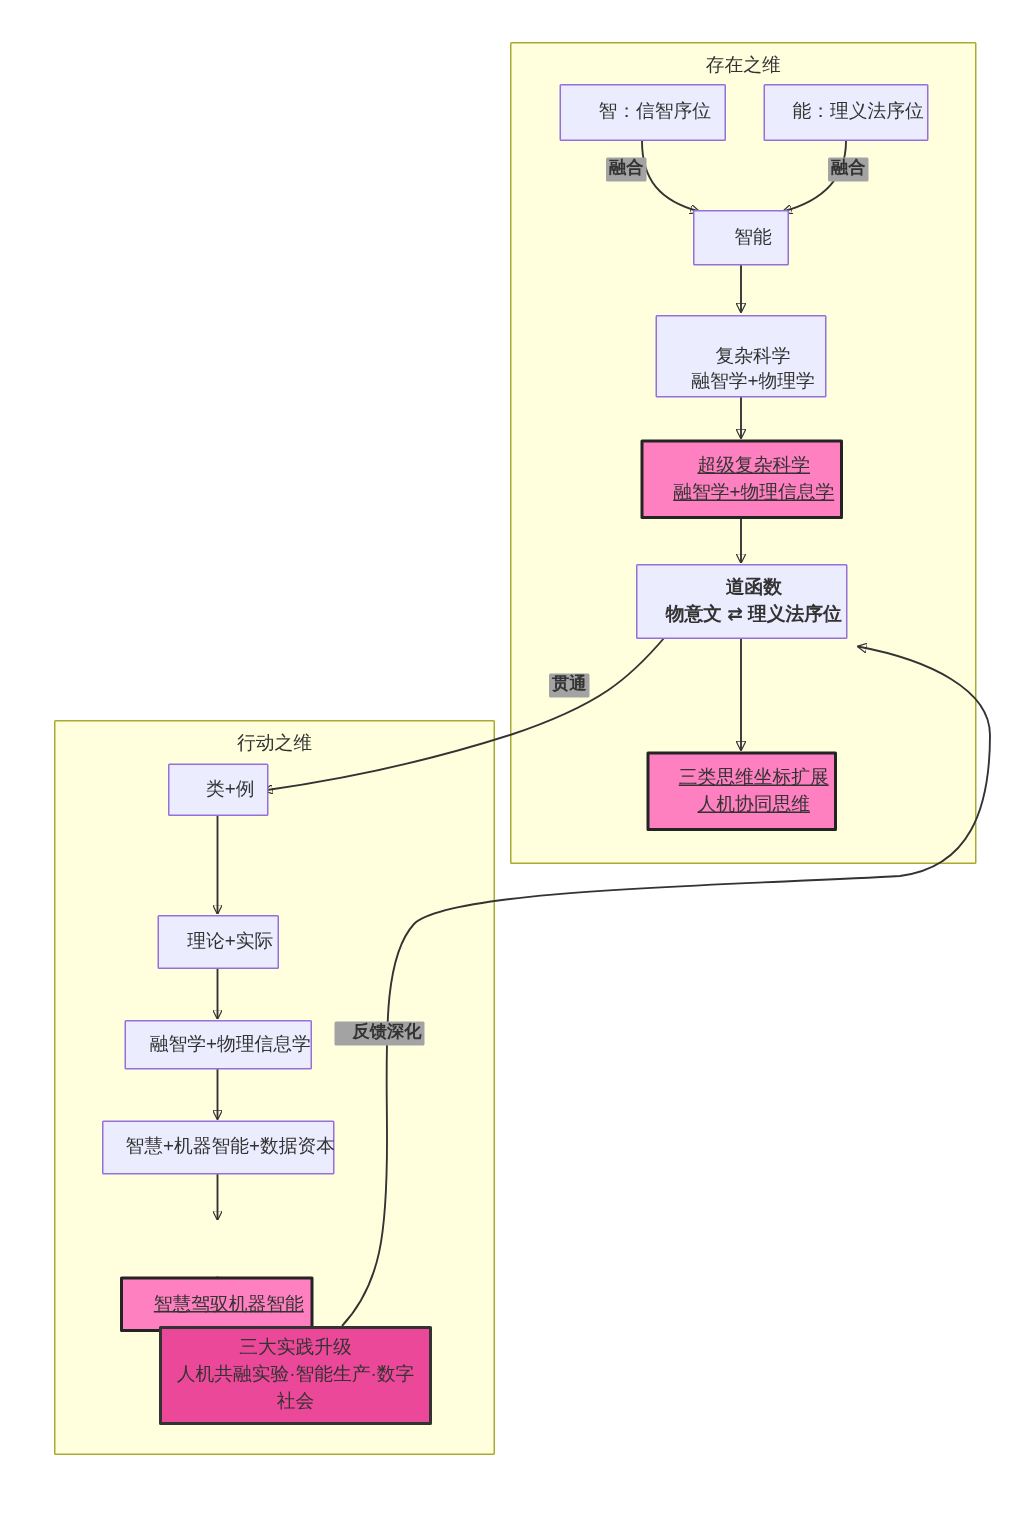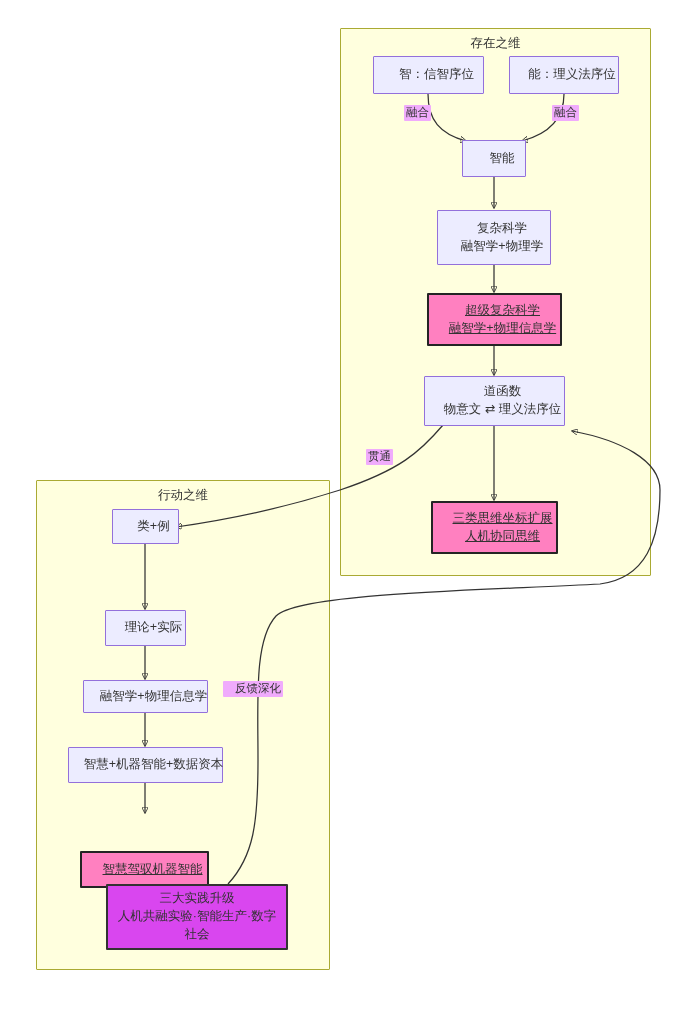--- a/index.html
+++ b/index.html
@@ -56,35 +56,36 @@
   .node.lavender {
     background: #ececff;
     border: 1.1px solid #9370db;
   }
   .node.pink {
     background: #ff80c0;
     border: 2.4px solid #242424;
     text-decoration: underline;
   }
   .node.blue {
-    background: #d946ef;
+    background: #ec4899;
     border: 2.4px solid #333333;
   }
   .node.wrapline {
     white-space: normal;
   }
   .edge-label {
     position: absolute;
-    background: #f0abfc;
+    background: #a3a3a3;
     color: #333333;
     font-size: 11.5px;
     line-height: 1.2;
     padding: 1px 2px;
     white-space: nowrap;
     border-radius: 1px;
+    font-weight: bold;
   }
   svg#edges {
     position: absolute;
     left: 0; top: 0;
     width: 690px;
     height: 1009px;
     pointer-events: none;
   }
   svg#edges path, svg#edges line {
     fill: none;
@@ -144,31 +145,31 @@
   </div>
 
   <div class="node lavender" style="left:509px; top:56px; width:110px; height:38px;">
     <span class="ln">能：理义法序位</span>
   </div>
 
   <div class="node lavender" style="left:462px; top:140px; width:64px; height:37px;">
     <span class="ln">智能</span>
   </div>
 
-  <div class="node lavender" style="left:437px; top:210px; width:114px; height:55px;">
+  <div class="node lavender" style="left:437px; top:210px; width:114px; height:55px;justify-content:flex-end;">
     <span class="ln">复杂科学</span>
     <span class="ln">融智学+物理学</span>
   </div>
 
   <div class="node pink" style="left:427px; top:293px; width:135px; height:53px;">
     <span class="ln">超级复杂科学</span>
     <span class="ln">融智学+物理信息学</span>
   </div>
 
-  <div class="node lavender" style="left:424px; top:376px; width:141px; height:50px;">
+  <div class="node lavender" style="left:424px; top:376px; width:141px; height:50px;font-weight:bold;">
     <span class="ln">道函数</span>
     <span class="ln">物意文 ⇄ 理义法序位</span>
   </div>
 
   <div class="node pink" style="left:431px; top:501px; width:127px; height:53px;">
     <span class="ln">三类思维坐标扩展</span>
     <span class="ln">人机协同思维</span>
   </div>
 
   <div class="node lavender" style="left:112px; top:509px; width:67px; height:35px;">

